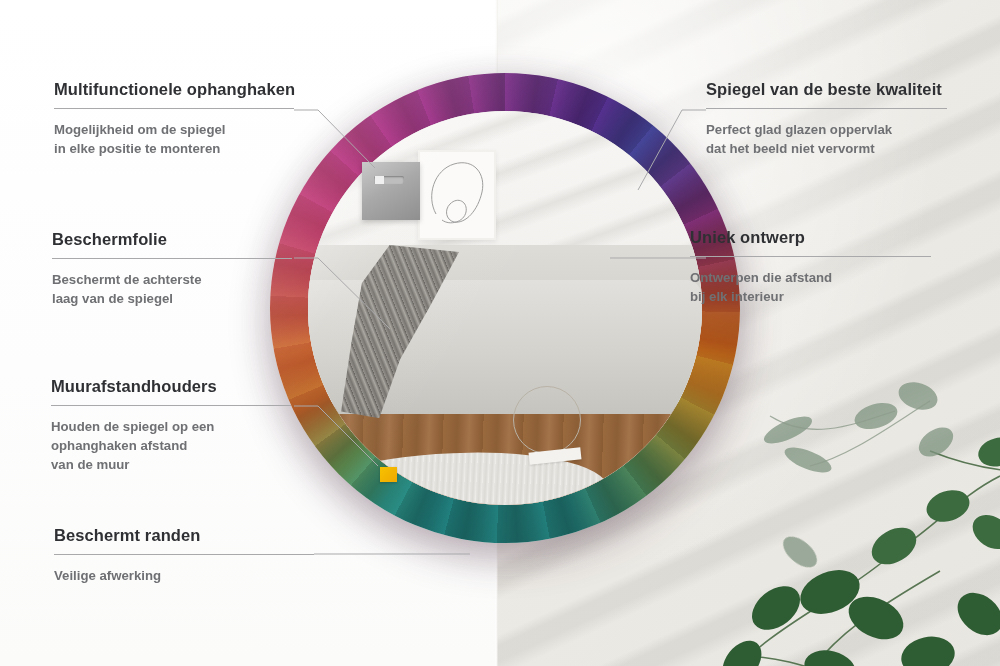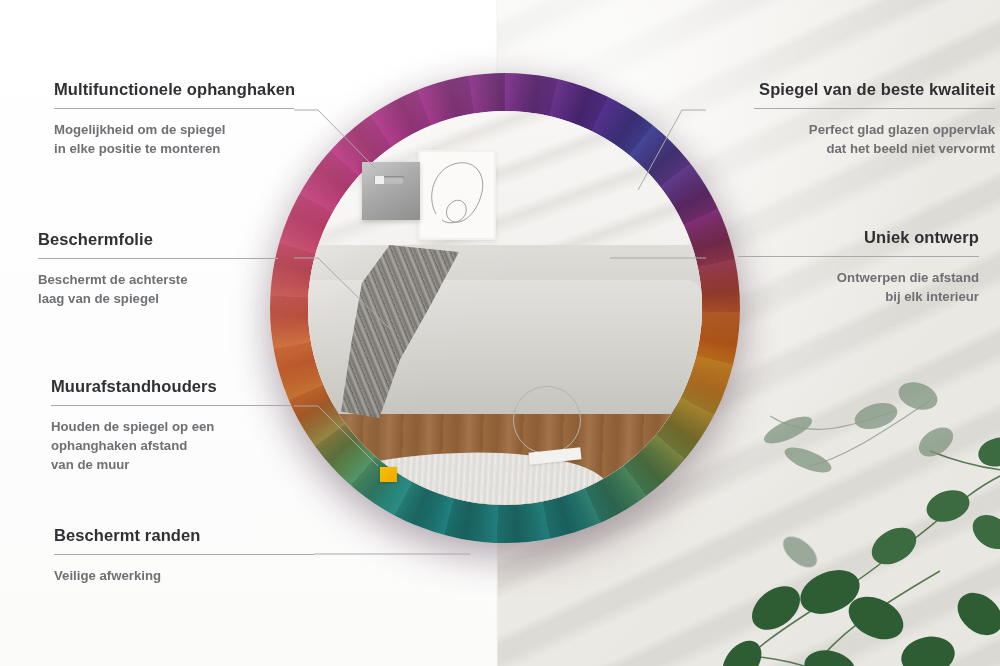--- a/index.html
+++ b/index.html
@@ -125,21 +125,21 @@
 
   
   .callout{position:absolute;}
   .callout .title{
     font-size:16.5px;font-weight:700;color:#2f3033;letter-spacing:.1px;white-space:nowrap;
   }
   .callout .rule{height:1px;background:#a9a9ab;margin:9px 0 11px 0;}
   .callout .desc{
     font-size:13.2px;line-height:19px;color:#6f7073;font-weight:700;white-space:pre-line;
   }
-  .callout.right{text-align:right;margin-left:48px;}
+  .callout.right{}
 
   .leader{position:absolute;overflow:visible;pointer-events:none;}
   .leader line{stroke:#a9a9ab;stroke-width:1;}
 </style>
 </head>
 <body>
 
 <div id="stage">
 
   <div class="bg-left"></div>
@@ -218,21 +218,21 @@
     <div class="spacer"></div>
   </div>
 
   <div class="callout" style="left:54px;top:80px;width:240px;">
     <div class="title">Multifunctionele ophanghaken</div>
     <div class="rule"></div>
     <div class="desc">Mogelijkheid om de spiegel
 in elke positie te monteren</div>
   </div>
 
-  <div class="callout" style="left:38px;top:230px;width:240px;">
+  <div class="callout" style="left:52px;top:230px;width:240px;">
     <div class="title">Beschermfolie</div>
     <div class="rule"></div>
     <div class="desc">Beschermt de achterste
 laag van de spiegel</div>
   </div>
 
   <div class="callout" style="left:51px;top:377px;width:240px;">
     <div class="title">Muurafstandhouders</div>
     <div class="rule"></div>
     <div class="desc">Houden de spiegel op een

